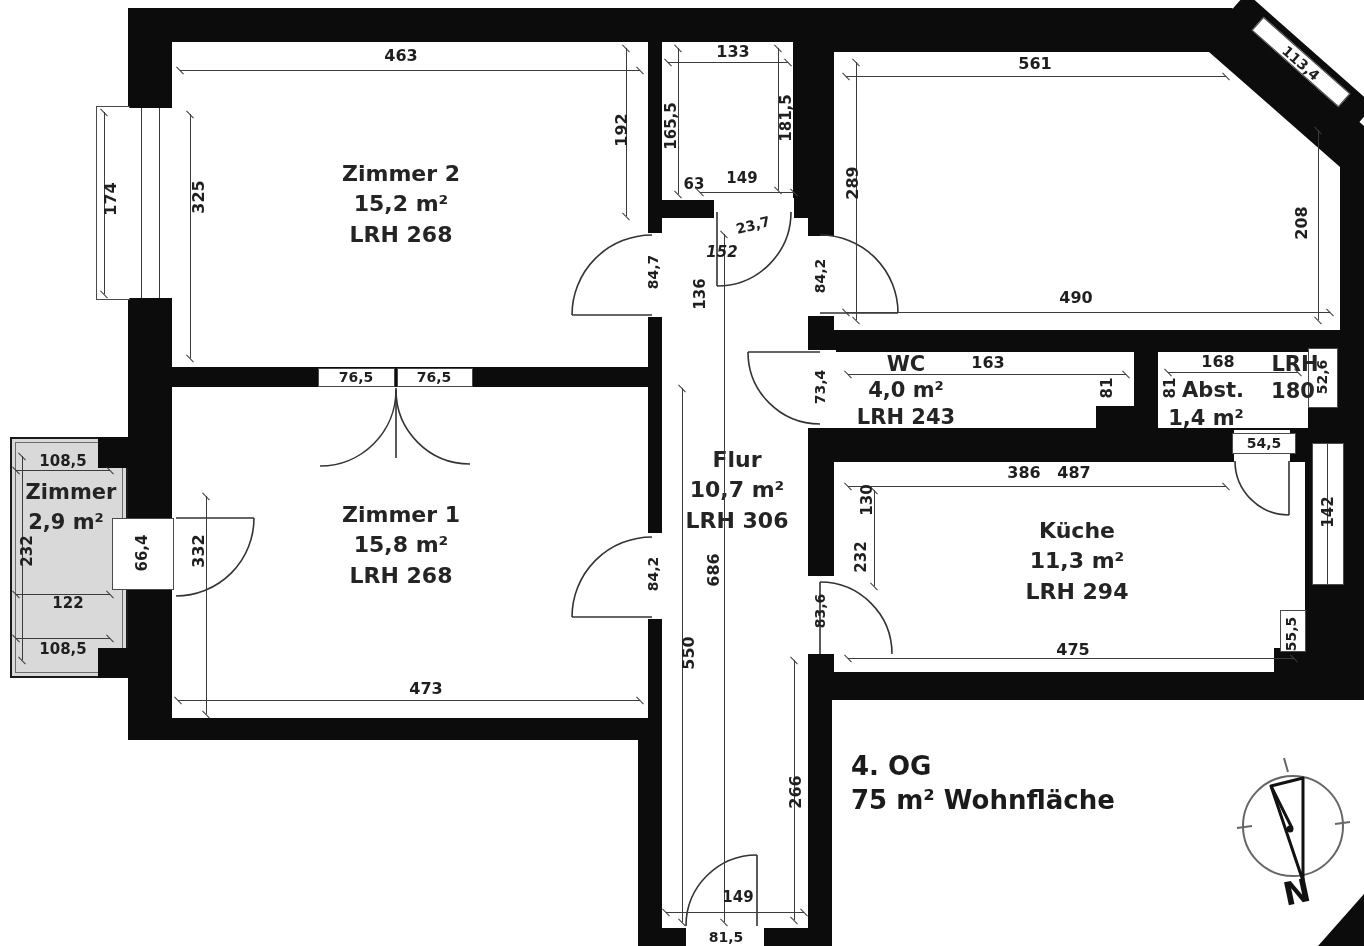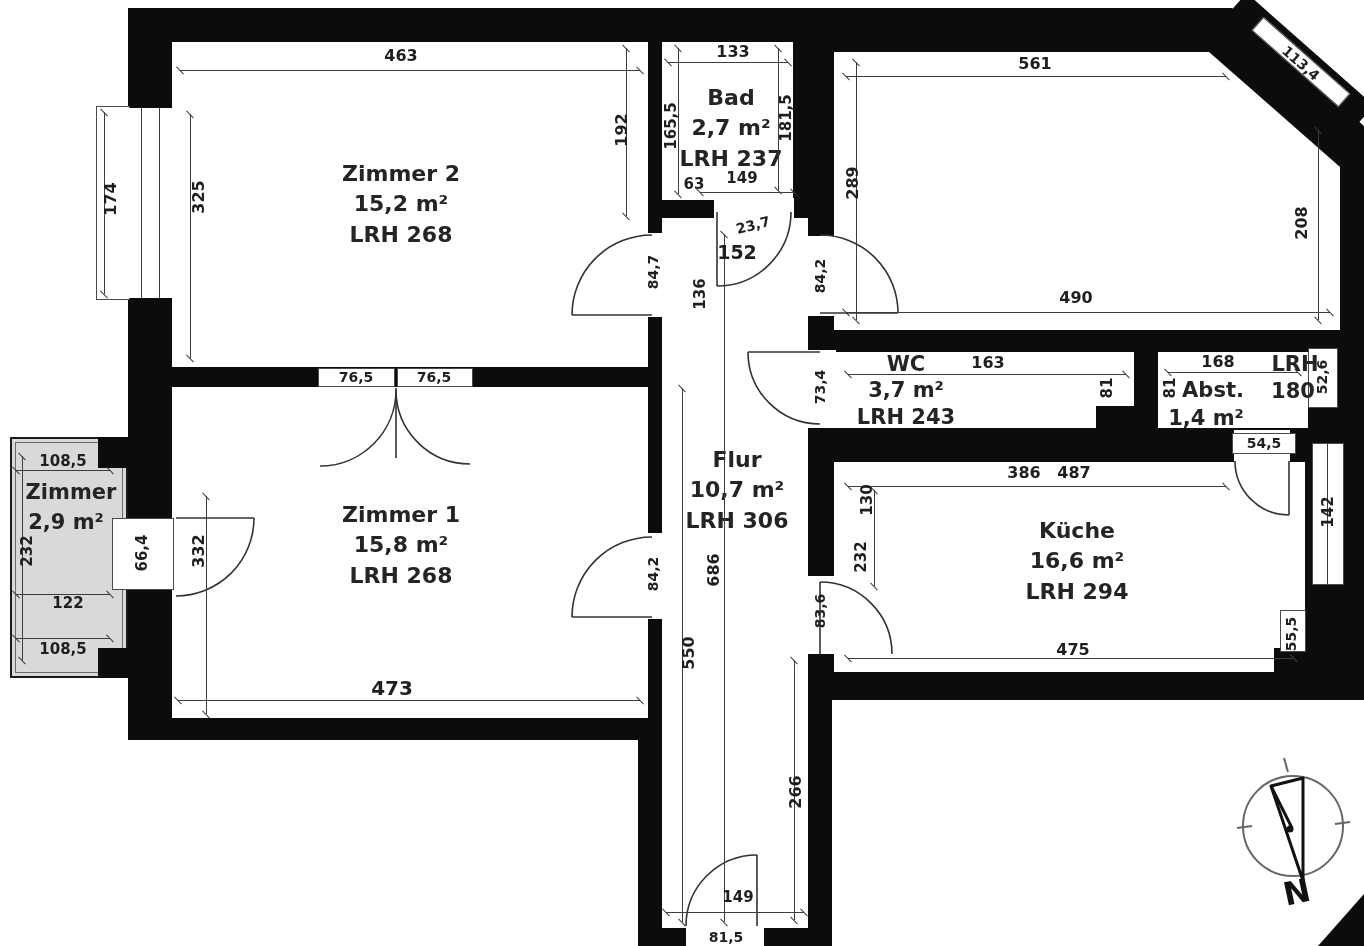--- a/index.html
+++ b/index.html
@@ -133,54 +133,53 @@
       <circle cx="1290" cy="829" r="3.5" fill="#111"></circle>
       <text id="north-label" x="1284" y="906" font-size="32" font-weight="bold" fill="#111" transform="rotate(-12 1284 896)" font-family="DejaVu Sans, sans-serif">N</text>
     </g>
   </svg>
 
   <div class="room-label" style="left:401px;top:205px;">
     <span>Zimmer 2</span>
     <span>15,2 m²</span>
     <span>LRH 268</span>
   </div>
-  <div class="room-label" style="left:731px;top:129px;">
-    <span>Bad</span>
-    <span>2,7 m²</span>
-    <span>LRH 237</span>
-  </div>
   <div class="room-label" style="left:906px;top:390px;font-size:21px;line-height:1.25;">
     <span>WC</span>
-    <span>3,7 m²</span>
+    <span>4,0 m²</span>
     <span>LRH 243</span>
   </div>
   <div class="room-label" style="left:737px;top:491px;">
     <span>Flur</span>
     <span>10,7 m²</span>
     <span>LRH 306</span>
   </div>
   <div class="room-label" style="left:401px;top:546px;">
     <span>Zimmer 1</span>
     <span>15,8 m²</span>
     <span>LRH 268</span>
   </div>
   <div class="room-label" style="left:1077px;top:562px;">
     <span>Küche</span>
-    <span>16,6 m²</span>
+    <span>11,3 m²</span>
     <span>LRH 294</span>
   </div>
 
   <div class="single-label" style="left:1213px;top:390px;font-size:21px;">Abst.</div>
   <div class="single-label" style="left:1206px;top:418px;font-size:21px;">1,4 m²</div>
   <div class="single-label" style="left:1295px;top:364px;font-size:21px;">LRH</div>
   <div class="single-label" style="left:1293px;top:391px;font-size:21px;">180</div>
 
   <div class="single-label" style="left:71px;top:492px;font-size:21px;">Zimmer</div>
   <div class="single-label" style="left:66px;top:522px;font-size:21px;">2,9 m²</div>
 
+  <div class="footer">
+    <span>4. OG</span>
+    <span>75 m² Wohnfläche</span>
+  </div>
 
   <div class="wedge"></div>
 
   <div id="annotations">
       <div class="thinline" style="left: 180px; top: 70px; width: 460px; height: 1px;"></div>
       <div class="thinline" style="left: 175px; top: 70px; width: 10px; height: 1px; transform: rotate(45deg);"></div>
       <div class="thinline" style="left: 635px; top: 70px; width: 10px; height: 1px; transform: rotate(45deg);"></div>
       <div class="thinline" style="left: 190px; top: 114px; width: 1px; height: 244px;"></div>
       <div class="thinline" style="left: 185px; top: 114px; width: 10px; height: 1px; transform: rotate(45deg);"></div>
       <div class="thinline" style="left: 185px; top: 358px; width: 10px; height: 1px; transform: rotate(45deg);"></div>
@@ -265,41 +264,41 @@
       <div class="dim" style="left: 110px; top: 199px; font-size: 16px; transform: translate(-50%, -50%) rotate(-90deg);">174</div>
       <div class="dim" style="left: 653px; top: 272px; font-size: 14px; transform: translate(-50%, -50%) rotate(-90deg);">84,7</div>
       <div class="dim" style="left: 356px; top: 377px; font-size: 14px; transform: translate(-50%, -50%) rotate(0deg);">76,5</div>
       <div class="dim" style="left: 434px; top: 377px; font-size: 14px; transform: translate(-50%, -50%) rotate(0deg);">76,5</div>
       <div class="dim" style="left: 733px; top: 51px; font-size: 16px; transform: translate(-50%, -50%) rotate(0deg);">133</div>
       <div class="dim" style="left: 671px; top: 126px; font-size: 15px; transform: translate(-50%, -50%) rotate(-90deg);">165,5</div>
       <div class="dim" style="left: 786px; top: 118px; font-size: 15px; transform: translate(-50%, -50%) rotate(-90deg);">181,5</div>
       <div class="dim" style="left: 694px; top: 184px; font-size: 15px; transform: translate(-50%, -50%) rotate(0deg);">63</div>
       <div class="dim" style="left: 742px; top: 178px; font-size: 15px; transform: translate(-50%, -50%) rotate(0deg);">149</div>
       <div class="dim" style="left: 753px; top: 225px; font-size: 14px; transform: translate(-50%, -50%) rotate(-14deg);">23,7</div>
-      <div class="dim" style="left: 737px; top: 252px; font-size: 19px; transform: translate(-50%, -50%) rotate(0deg);">152</div>
+      <div class="dim" style="left: 722px; top: 252px; font-size: 15px; transform: translate(-50%, -50%) rotate(0deg); font-style: italic;">152</div>
       <div class="dim" style="left: 700px; top: 294px; font-size: 15px; transform: translate(-50%, -50%) rotate(-90deg);">136</div>
       <div class="dim" style="left: 1035px; top: 63px; font-size: 16px; transform: translate(-50%, -50%) rotate(0deg);">561</div>
       <div class="dim" style="left: 1301px; top: 63px; font-size: 14px; transform: translate(-50%, -50%) rotate(41deg);">113,4</div>
       <div class="dim" style="left: 852px; top: 183px; font-size: 16px; transform: translate(-50%, -50%) rotate(-90deg);">289</div>
       <div class="dim" style="left: 1301px; top: 223px; font-size: 16px; transform: translate(-50%, -50%) rotate(-90deg);">208</div>
       <div class="dim" style="left: 1076px; top: 297px; font-size: 16px; transform: translate(-50%, -50%) rotate(0deg);">490</div>
       <div class="dim" style="left: 820px; top: 276px; font-size: 14px; transform: translate(-50%, -50%) rotate(-90deg);">84,2</div>
       <div class="dim" style="left: 988px; top: 362px; font-size: 16px; transform: translate(-50%, -50%) rotate(0deg);">163</div>
       <div class="dim" style="left: 1107px; top: 388px; font-size: 15px; transform: translate(-50%, -50%) rotate(-90deg);">81</div>
       <div class="dim" style="left: 820px; top: 387px; font-size: 14px; transform: translate(-50%, -50%) rotate(-90deg);">73,4</div>
       <div class="dim" style="left: 1218px; top: 361px; font-size: 16px; transform: translate(-50%, -50%) rotate(0deg);">168</div>
       <div class="dim" style="left: 1170px; top: 388px; font-size: 15px; transform: translate(-50%, -50%) rotate(-90deg);">81</div>
       <div class="dim" style="left: 1322px; top: 377px; font-size: 14px; transform: translate(-50%, -50%) rotate(-90deg);">52,6</div>
       <div class="dim" style="left: 1264px; top: 443px; font-size: 14px; transform: translate(-50%, -50%) rotate(0deg);">54,5</div>
       <div class="dim" style="left: 713px; top: 570px; font-size: 16px; transform: translate(-50%, -50%) rotate(-90deg);">686</div>
       <div class="dim" style="left: 688px; top: 653px; font-size: 16px; transform: translate(-50%, -50%) rotate(-90deg);">550</div>
       <div class="dim" style="left: 795px; top: 792px; font-size: 16px; transform: translate(-50%, -50%) rotate(-90deg);">266</div>
       <div class="dim" style="left: 738px; top: 897px; font-size: 15px; transform: translate(-50%, -50%) rotate(0deg);">149</div>
       <div class="dim" style="left: 726px; top: 937px; font-size: 14px; transform: translate(-50%, -50%) rotate(0deg); text-align: center;">81,5</div>
-      <div class="dim" style="left: 392px; top: 688px; font-size: 20px; transform: translate(-50%, -50%) rotate(0deg);">473</div>
+      <div class="dim" style="left: 426px; top: 688px; font-size: 16px; transform: translate(-50%, -50%) rotate(0deg);">473</div>
       <div class="dim" style="left: 198px; top: 551px; font-size: 16px; transform: translate(-50%, -50%) rotate(-90deg);">332</div>
       <div class="dim" style="left: 653px; top: 574px; font-size: 14px; transform: translate(-50%, -50%) rotate(-90deg);">84,2</div>
       <div class="dim" style="left: 142px; top: 553px; font-size: 15px; transform: translate(-50%, -50%) rotate(-90deg);">66,4</div>
       <div class="dim" style="left: 63px; top: 461px; font-size: 15px; transform: translate(-50%, -50%) rotate(0deg);">108,5</div>
       <div class="dim" style="left: 27px; top: 551px; font-size: 15px; transform: translate(-50%, -50%) rotate(-90deg);">232</div>
       <div class="dim" style="left: 68px; top: 603px; font-size: 15px; transform: translate(-50%, -50%) rotate(0deg);">122</div>
       <div class="dim" style="left: 63px; top: 649px; font-size: 15px; transform: translate(-50%, -50%) rotate(0deg);">108,5</div>
       <div class="dim" style="left: 1024px; top: 472px; font-size: 16px; transform: translate(-50%, -50%) rotate(0deg);">386</div>
       <div class="dim" style="left: 1074px; top: 472px; font-size: 16px; transform: translate(-50%, -50%) rotate(0deg);">487</div>
       <div class="dim" style="left: 867px; top: 500px; font-size: 15px; transform: translate(-50%, -50%) rotate(-90deg);">130</div>

